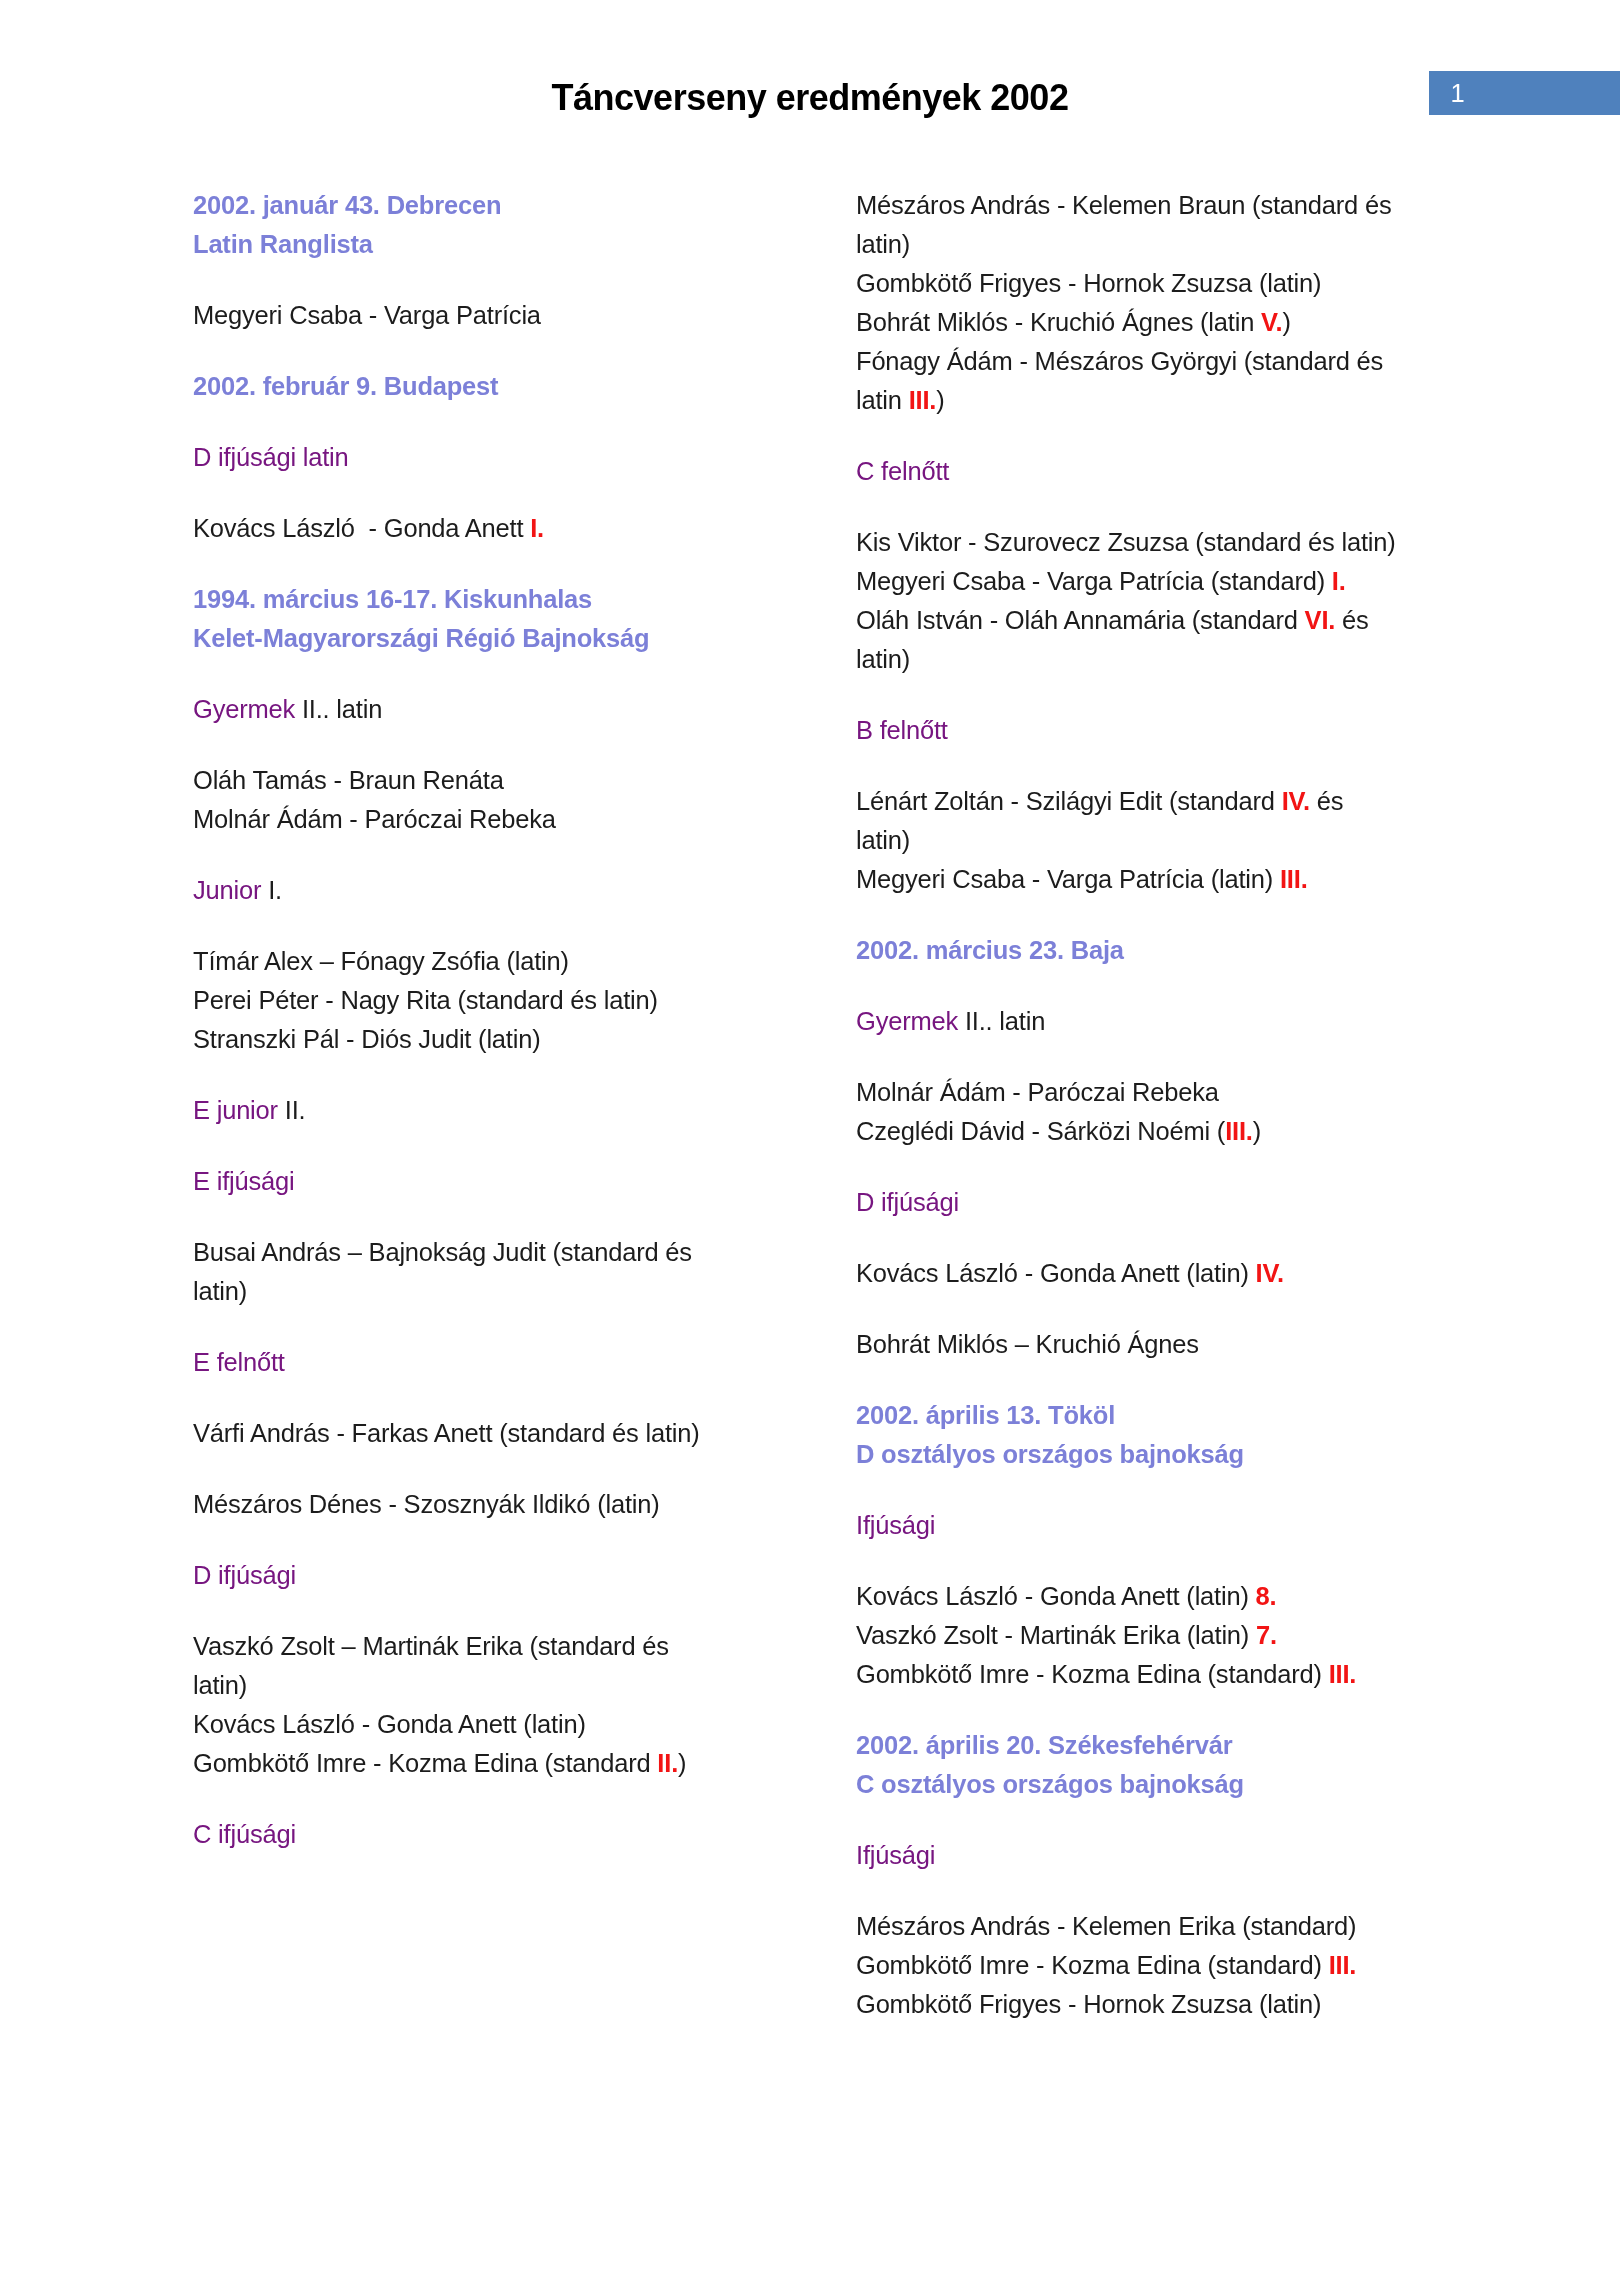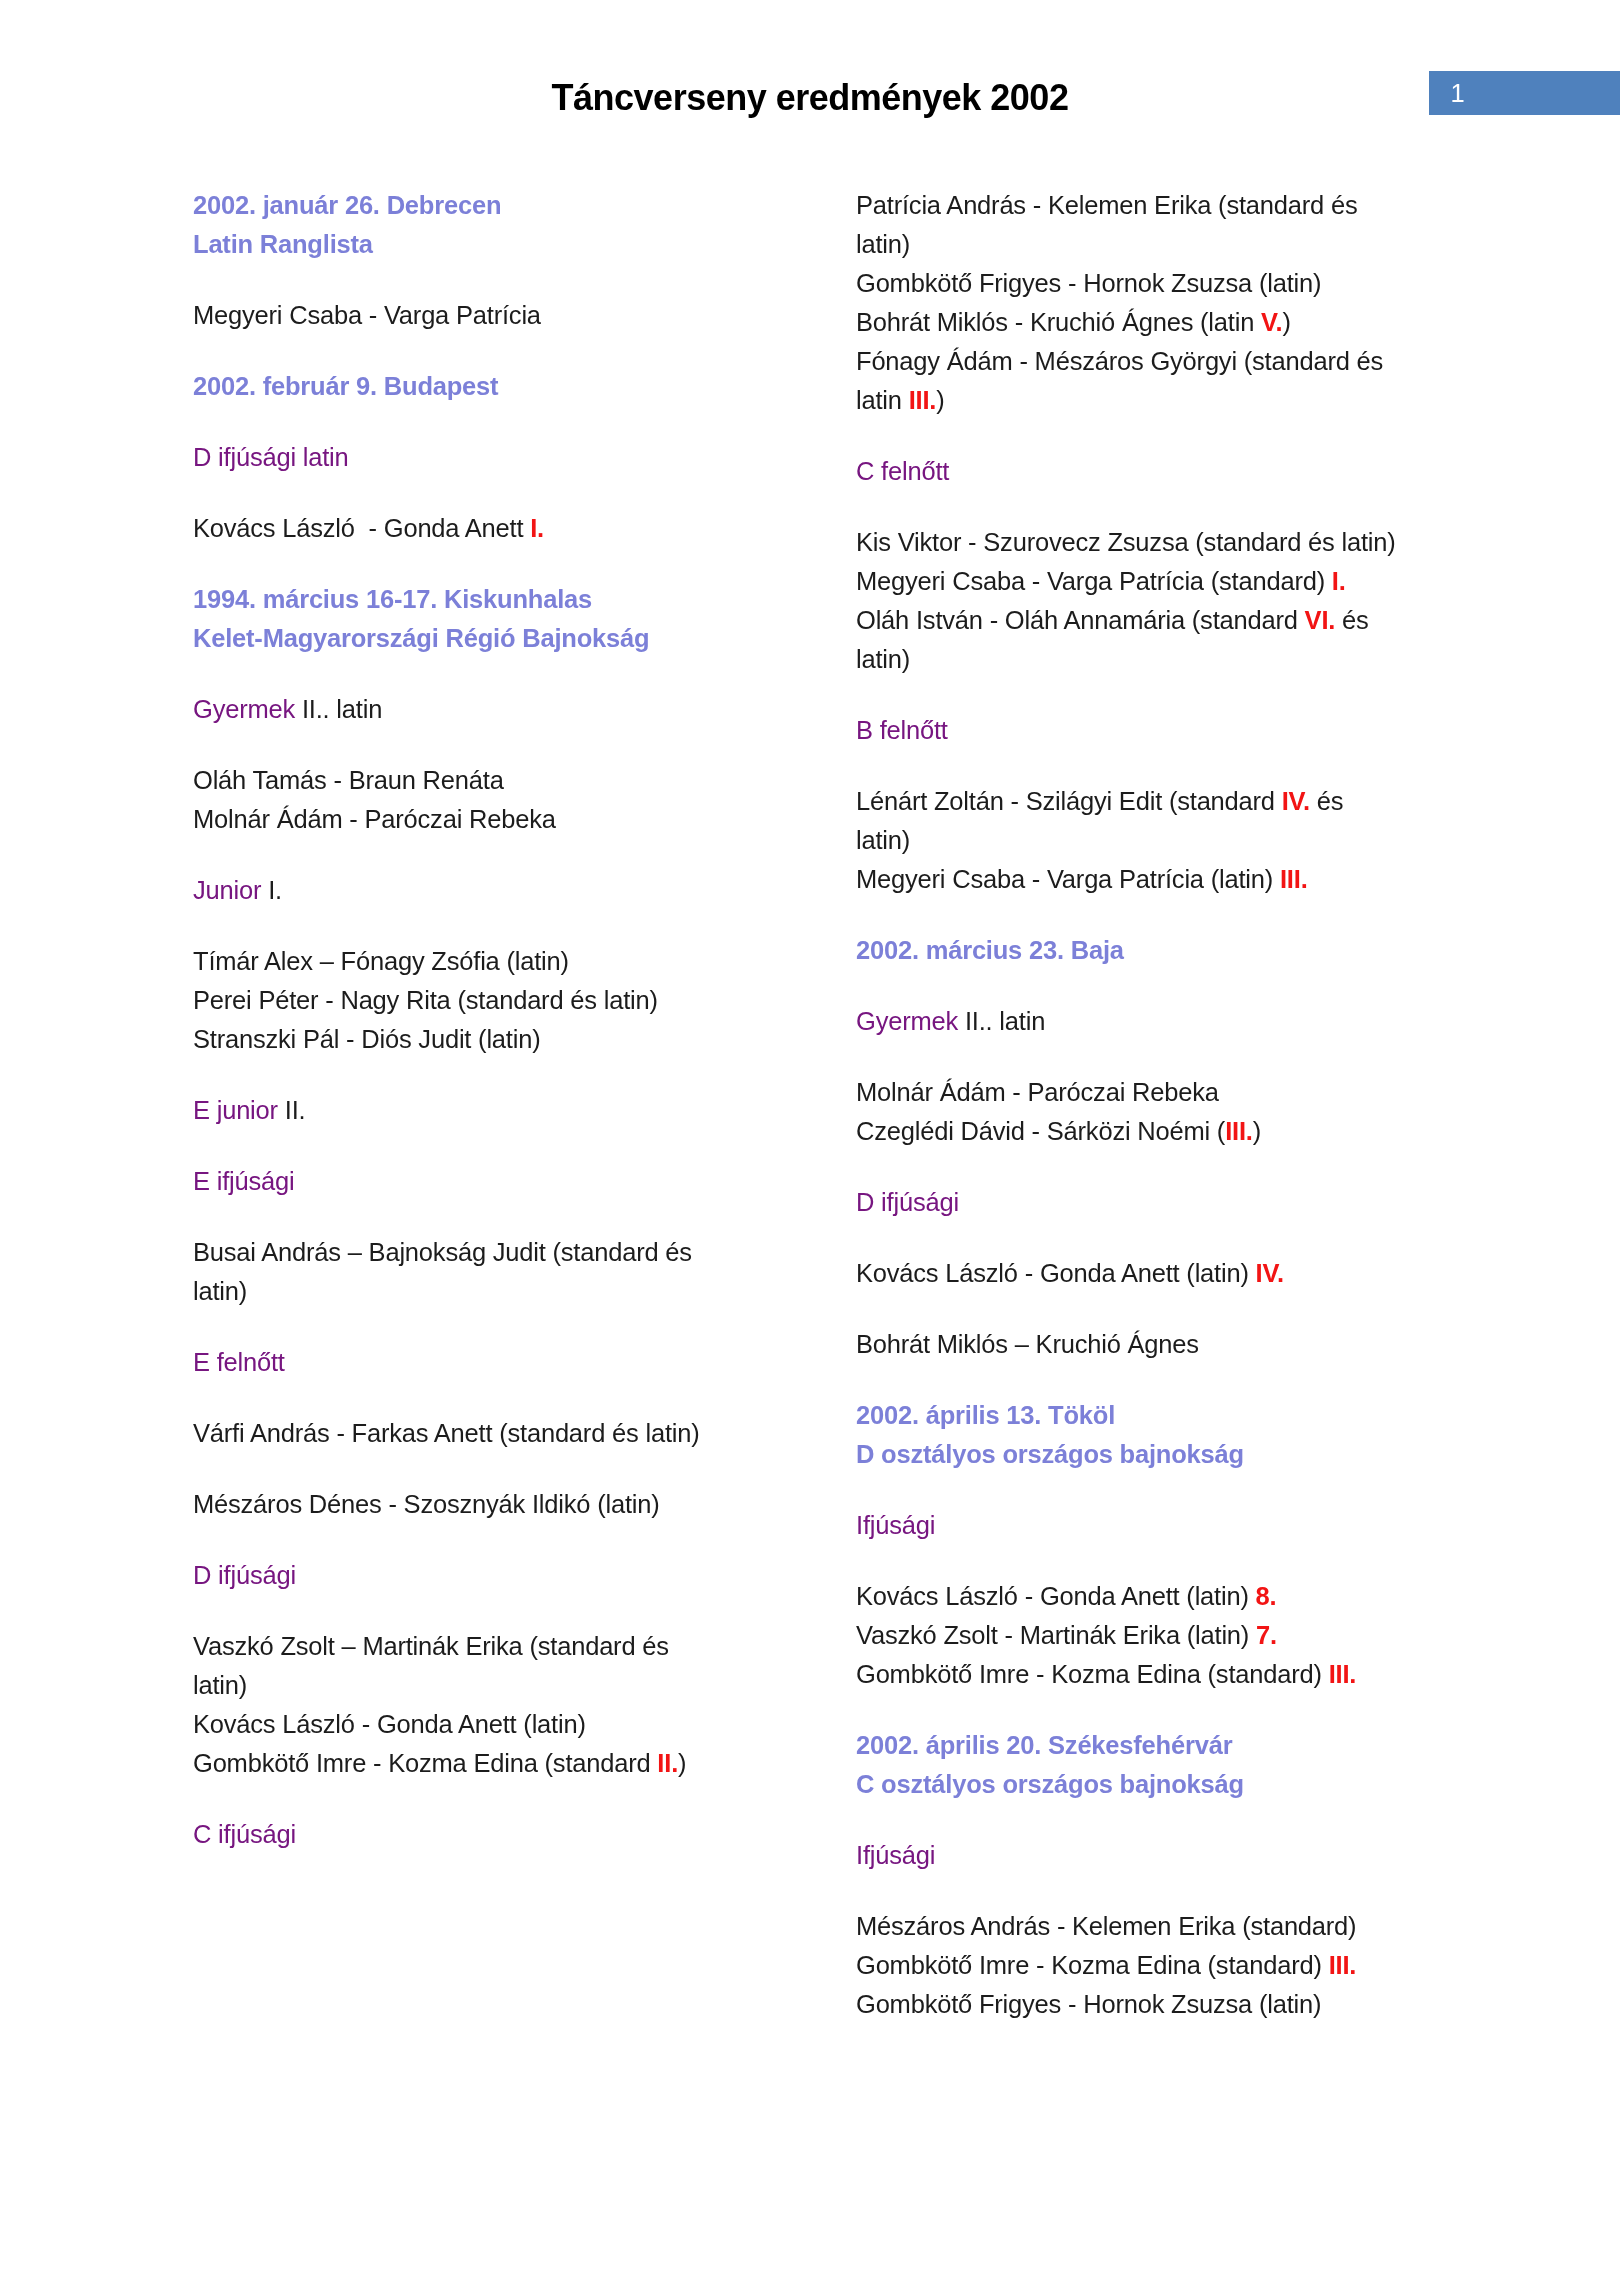--- a/index.html
+++ b/index.html
@@ -50,21 +50,21 @@
 </head>
 <body>
 
 <div class="page">
   <div class="doc-title">Táncverseny eredmények 2002</div>
   <div class="page-badge">
     <span>1</span>
   </div>
   <div class="col col-left">
       <div class="block block-heading">
-        <div class="line"><span class="c-h">2002. január 26. Debrecen</span></div>
+        <div class="line"><span class="c-h">2002. január 43. Debrecen</span></div>
         <div class="line"><span class="c-h">Latin Ranglista</span></div>
       </div>
       <div class="block block-entries">
         <div class="line"><span class="c-k">Megyeri Csaba - Varga Patrícia</span></div>
       </div>
       <div class="block block-heading">
         <div class="line"><span class="c-h">2002. február 9. Budapest</span></div>
       </div>
       <div class="block block-category">
         <div class="line"><span class="c-p">D ifjúsági latin</span></div>
@@ -118,21 +118,21 @@
         <div class="line"><span class="c-k">latin)</span></div>
         <div class="line"><span class="c-k">Kovács László - Gonda Anett (latin)</span></div>
         <div class="line"><span class="c-k">Gombkötő Imre - Kozma Edina (standard </span><span class="c-r">II.</span><span class="c-k">)</span></div>
       </div>
       <div class="block block-category">
         <div class="line"><span class="c-p">C ifjúsági</span></div>
       </div>
     </div>
   <div class="col col-right">
       <div class="block block-entries">
-        <div class="line"><span class="c-k">Patrícia András - Kelemen Erika (standard és</span></div>
+        <div class="line"><span class="c-k">Mészáros András - Kelemen Braun (standard és</span></div>
         <div class="line"><span class="c-k">latin)</span></div>
         <div class="line"><span class="c-k">Gombkötő Frigyes - Hornok Zsuzsa (latin)</span></div>
         <div class="line"><span class="c-k">Bohrát Miklós - Kruchió Ágnes (latin </span><span class="c-r">V.</span><span class="c-k">)</span></div>
         <div class="line"><span class="c-k">Fónagy Ádám - Mészáros Györgyi (standard és</span></div>
         <div class="line"><span class="c-k">latin </span><span class="c-r">III.</span><span class="c-k">)</span></div>
       </div>
       <div class="block block-category">
         <div class="line"><span class="c-p">C felnőtt</span></div>
       </div>
       <div class="block block-entries">

